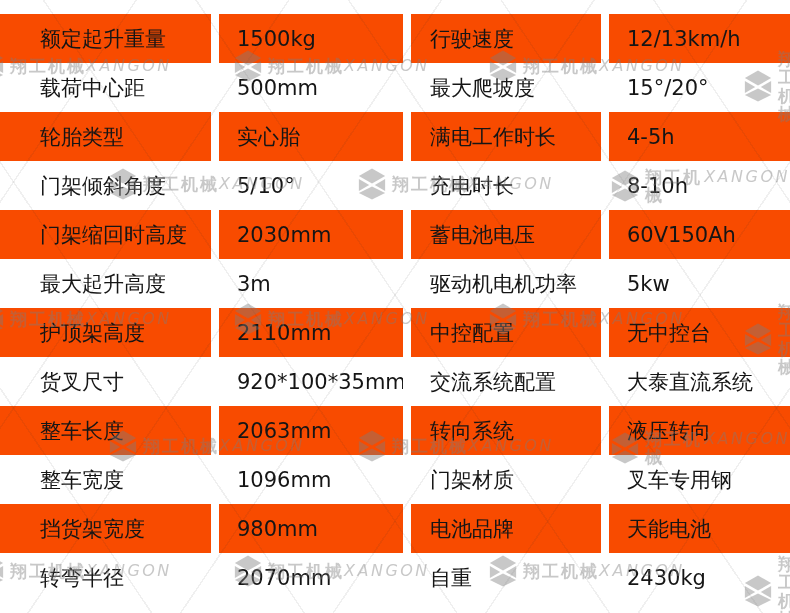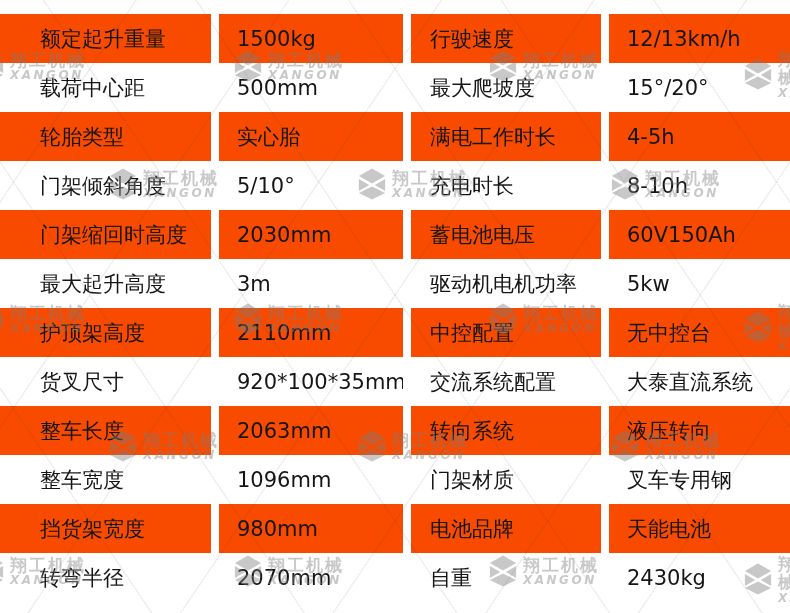--- a/index.html
+++ b/index.html
@@ -33,23 +33,23 @@
   .c2 { padding-left:18px; }
   .c3 { padding-left:19px; }
   .c4 { padding-left:18px; }
   
   .wm-layer { position:absolute; inset:0; pointer-events:none; z-index:4; }
   .wm {
     position:absolute; display:flex; align-items:center; gap:5px;
     color:rgba(125,125,125,0.42);
   }
   .wm svg { width:30px; height:33px; flex:none; }
-  .wm-text { display:flex; flex-direction:column; line-height:1.08; }
+  .wm-text { display:flex; flex-direction:row; line-height:1.08; }
   .wm-cn { font-size:17px; font-weight:700; letter-spacing:2px; }
-  .wm-en { font-size:12px; font-weight:700; font-style:italic; letter-spacing:2.5px; }
+  .wm-en { font-size:16px; font-weight:400; font-style:italic; letter-spacing:2.5px; }
 </style>
 </head>
 <body>
 
 <div class="page">
 
   <div class="spec-table">
 
     <div class="row hl">
       <div class="cell c1">额定起升重量</div>

